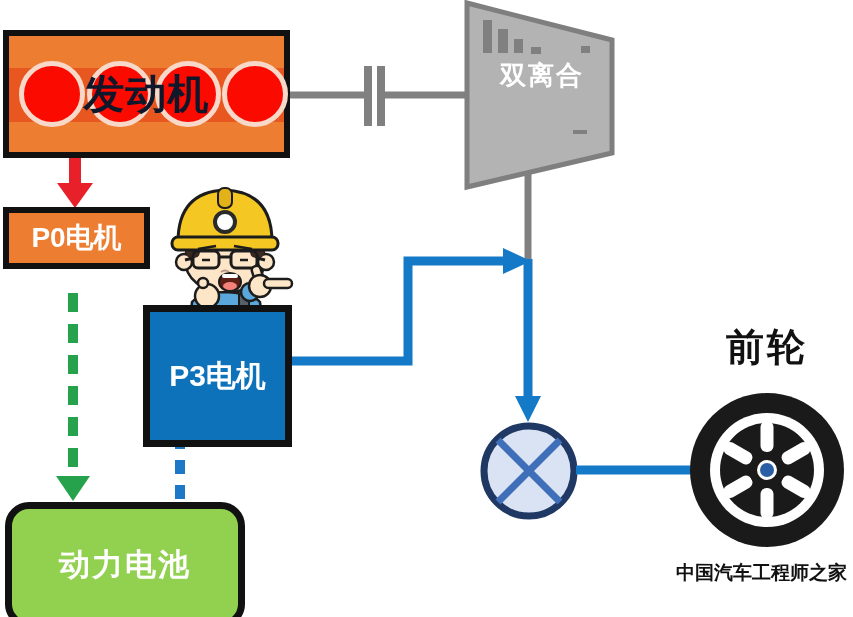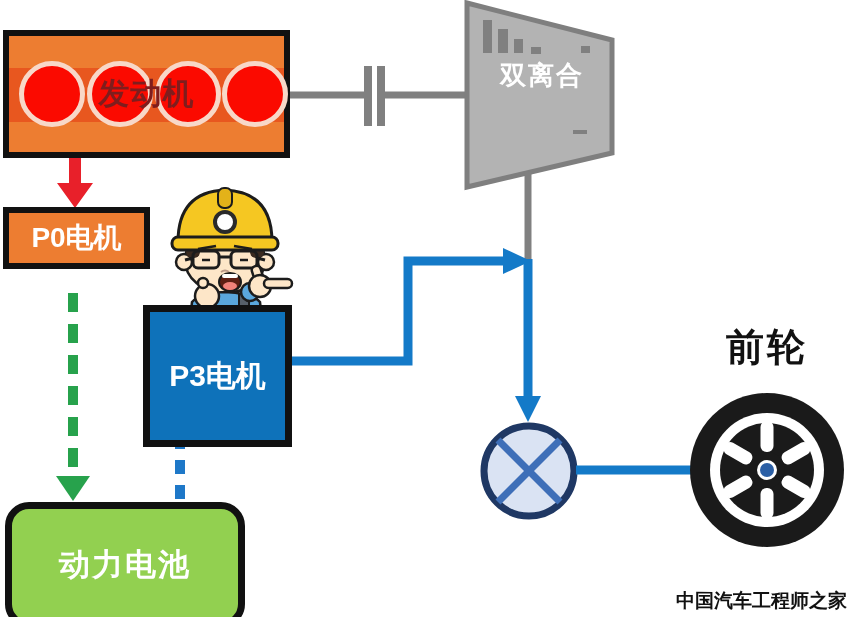--- a/index.html
+++ b/index.html
@@ -5,32 +5,32 @@
   html,body{margin:0;padding:0;background:#fff;}
   #stage{position:relative;width:853px;height:617px;background:#fff;overflow:hidden;
          font-family:"Liberation Sans","DejaVu Sans",sans-serif;}
   #overlay{position:absolute;left:0;top:0;width:853px;height:617px;z-index:1;}
   .node{position:absolute;box-sizing:border-box;display:flex;align-items:center;justify-content:center;}
   .engine{left:3px;top:30px;width:287px;height:128px;border:6px solid #111;background:var(--engine_orange);z-index:2;}
   .engine-band{position:absolute;left:0;right:0;top:32px;height:54px;background:var(--engine_band);}
   .cyl{position:absolute;width:56px;height:56px;border-radius:50%;background:var(--cylinder_red);
        border:5px solid var(--cylinder_ring);top:25px;}
   .engine-label{position:absolute;inset:0;display:flex;align-items:center;justify-content:center;
-       color:#7f1d1d;font-size:31px;font-weight:700;z-index:2;letter-spacing:1px;}
+       color:#0f172a;font-size:41px;font-weight:700;z-index:2;letter-spacing:1px;}
   .p0{left:3px;top:207px;width:147px;height:62px;border:6px solid #111;background:var(--engine_orange);
       color:#fff;font-size:28px;font-weight:700;z-index:2;}
   .p3{left:143px;top:305px;width:149px;height:142px;border:7px solid #111;background:var(--p3_blue);
       color:#fff;font-size:30px;font-weight:700;z-index:3;}
   .battery{left:5px;top:502px;width:240px;height:126px;border:7px solid #111;border-radius:24px;
       background:var(--battery_green);color:#fff;font-size:31px;font-weight:700;z-index:2;letter-spacing:2px;}
   .trans-label{left:482px;top:60px;width:120px;z-index:2;flex-direction:row;
       color:#fff;font-size:26px;font-weight:600;line-height:31px;letter-spacing:2px;}
   .wheel-label{left:715px;top:322px;width:104px;color:#111;font-size:38px;font-weight:700;z-index:2;letter-spacing:3px;text-align:center;}
   .watermark{position:absolute;left:655px;top:560px;width:192px;text-align:right;z-index:2;color:#111;}
-  .wm1{font-family:"DejaVu Serif","Liberation Serif",serif;font-weight:700;font-size:19px;line-height:24px;margin-top:28px;}
+  .wm1{font-family:"DejaVu Serif","Liberation Serif",serif;font-weight:700;font-size:19px;line-height:24px;}
   .wm2{font-family:"DejaVu Sans Mono","Liberation Mono",monospace;font-size:17px;line-height:21px;}
   
   .gray-ln{stroke:var(--shaft_gray);stroke-width:7;fill:none;}
   .gray-fill{fill:var(--shaft_gray);}
   .trans-shape{fill:var(--trans_fill);stroke:var(--trans_stroke);stroke-width:5;}
   .bar{fill:var(--shaft_gray);}
   .blue-ln{stroke:var(--line_blue);stroke-width:9;fill:none;}
   .blue-fill{fill:var(--line_blue);}
   .green-dash{stroke:var(--dash_green);stroke-width:10;fill:none;stroke-dasharray:19 12;}
   .green-fill{fill:var(--dash_green);}

